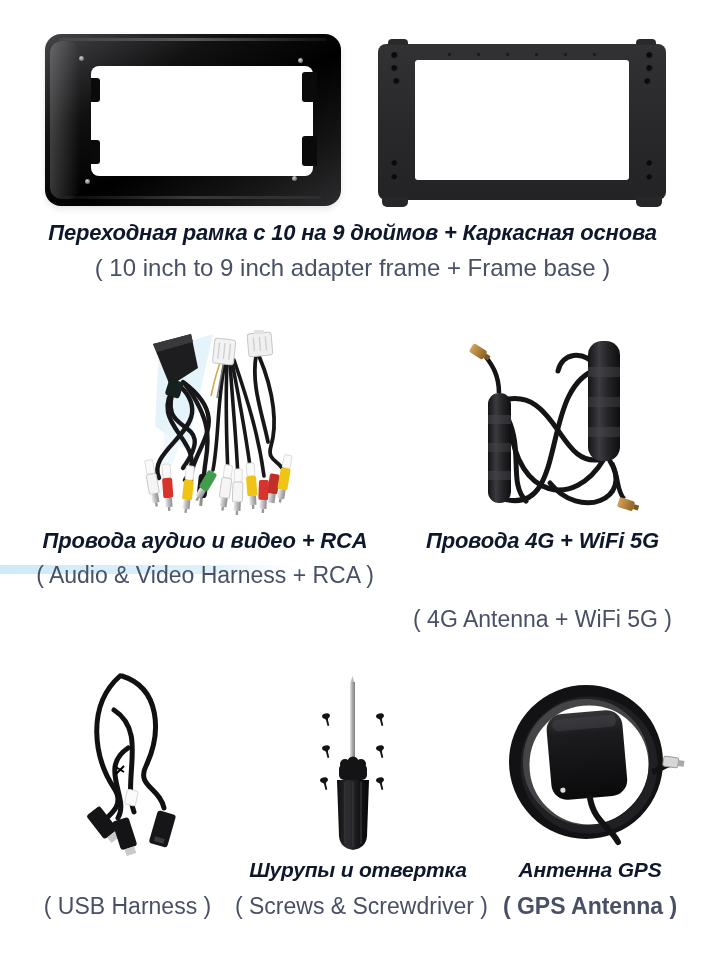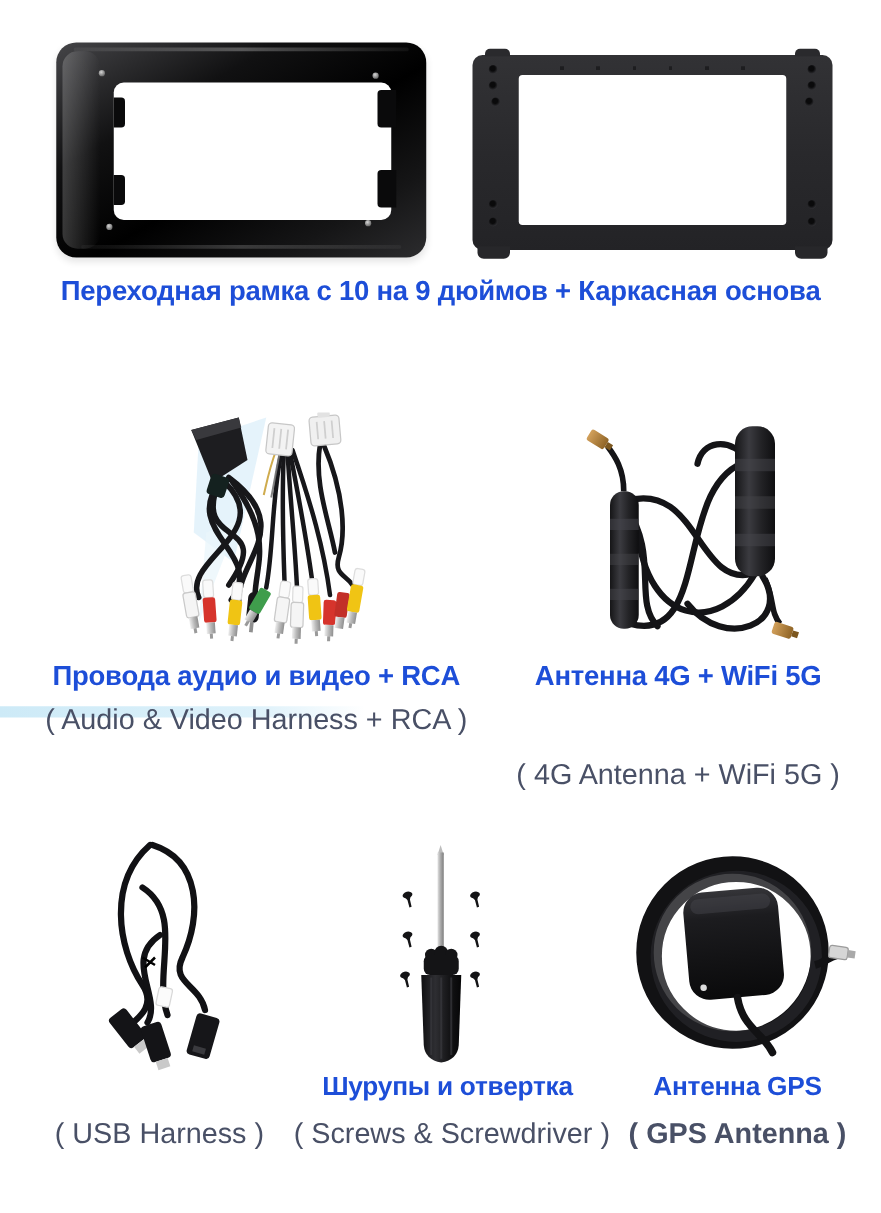--- a/index.html
+++ b/index.html
@@ -2,21 +2,21 @@
 <html><head>
 <meta charset="utf-8">
 <style>
   html,body{margin:0;padding:0;background:#ffffff;}
   .page{
     position:relative;width:705px;height:970px;background:#ffffff;overflow:hidden;
     font-family:"Liberation Sans", sans-serif;
   }
   
   .cap{position:absolute;text-align:center;white-space:nowrap;z-index:2;}
-  .cap-ru{font-weight:700;font-size:22px;color:#1d4ed8;letter-spacing:-0.2px;}
+  .cap-ru{font-weight:700;font-size:22px;color:#0f172a;letter-spacing:-0.2px;font-style:italic;}
   .cap-en{font-weight:400;font-size:23px;color:#495066;}
   .cap-full{left:0;width:705px;}
   
   .blue-band{
     position:absolute;left:0;top:565px;width:292px;height:9px;z-index:1;
     background:linear-gradient(90deg,#cdeaf7 0%,#ddf1fa 70%,rgba(221,241,250,0) 100%);
   }
   
   .adapter-frame{
     position:absolute;left:45px;top:34px;width:296px;height:172px;border-radius:16px;
@@ -83,20 +83,21 @@
     <div class="fbhole" style="left:268px;top:8px;"></div>
     <div class="fbhole" style="left:268px;top:21px;"></div>
     <div class="fbhole" style="left:266px;top:34px;"></div>
     <div class="fbhole" style="left:13px;top:116px;"></div>
     <div class="fbhole" style="left:13px;top:130px;"></div>
     <div class="fbhole" style="left:268px;top:116px;"></div>
     <div class="fbhole" style="left:268px;top:130px;"></div>
   </div>
 
   <div class="cap cap-ru cap-full" style="top:220px;">Переходная рамка с 10 на 9 дюймов + Каркасная основа</div>
+  <div class="cap cap-en cap-full" style="top:254px;font-size:24px;">( 10 inch to 9 inch adapter frame + Frame base )</div>
 
   <div class="fig" style="left:125px;top:330px;width:185px;height:202px;">
     <svg viewBox="0 0 185 202" xmlns="http://www.w3.org/2000/svg">
       <defs>
         <linearGradient id="metalG" x1="0" y1="0" x2="1" y2="0">
           <stop offset="0" stop-color="#efefef"></stop>
             <stop offset="0.5" stop-color="#b9b9b9"></stop>
             <stop offset="1" stop-color="#8f8f8f"></stop>
         </linearGradient>
       </defs>
@@ -252,21 +253,21 @@
         <rect width="16" height="10" rx="2" fill="url(#goldG)"></rect>
         <rect x="16" y="2.5" width="5" height="5" fill="#7c571f"></rect>
       </g>
     </svg>
   </div>
 
   <div class="blue-band"></div>
 
   <div class="cap cap-en" style="left:15px;width:380px;top:562px;">( Audio &amp; Video Harness + RCA )</div>
   <div class="cap cap-ru" style="left:15px;width:380px;top:528px;">Провода аудио и видео + RCA</div>
-  <div class="cap cap-ru" style="left:395px;width:295px;top:528px;">Антенна 4G + WiFi 5G</div>
+  <div class="cap cap-ru" style="left:395px;width:295px;top:528px;">Провода 4G + WiFi 5G</div>
   <div class="cap cap-en" style="left:395px;width:295px;top:562px;margin-top:44px;">( 4G Antenna + WiFi 5G )</div>
 
   <div class="fig" style="left:64px;top:670px;width:146px;height:190px;">
     <svg viewBox="0 0 146 190" xmlns="http://www.w3.org/2000/svg">
       <g stroke="#111114" stroke-width="5" fill="none" stroke-linecap="round">
         <path d="M56,6 C22,36 30,88 50,118 C62,136 44,146 36,154"></path>
         <path d="M58,6 C96,18 98,62 82,96 C72,116 96,118 100,138"></path>
         <path d="M50,40 C84,62 58,108 70,142"></path>
         <path d="M64,78 C34,98 66,128 54,148"></path>
       </g>

